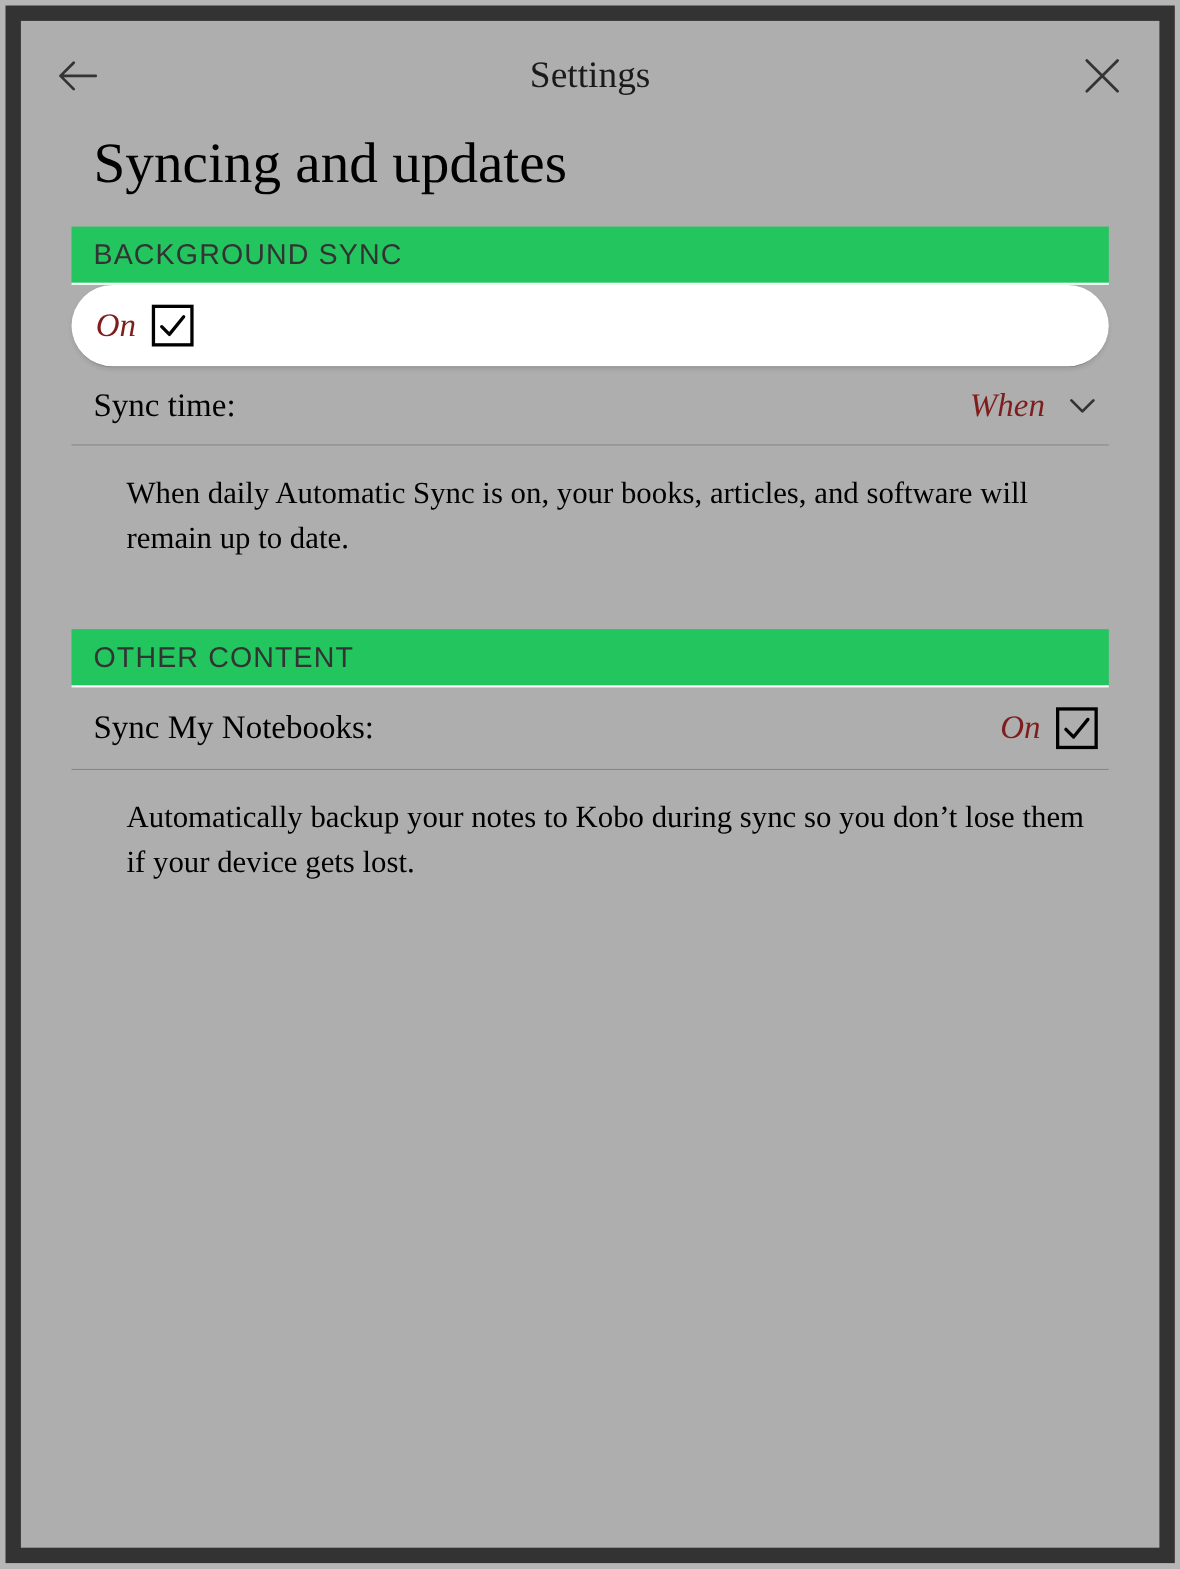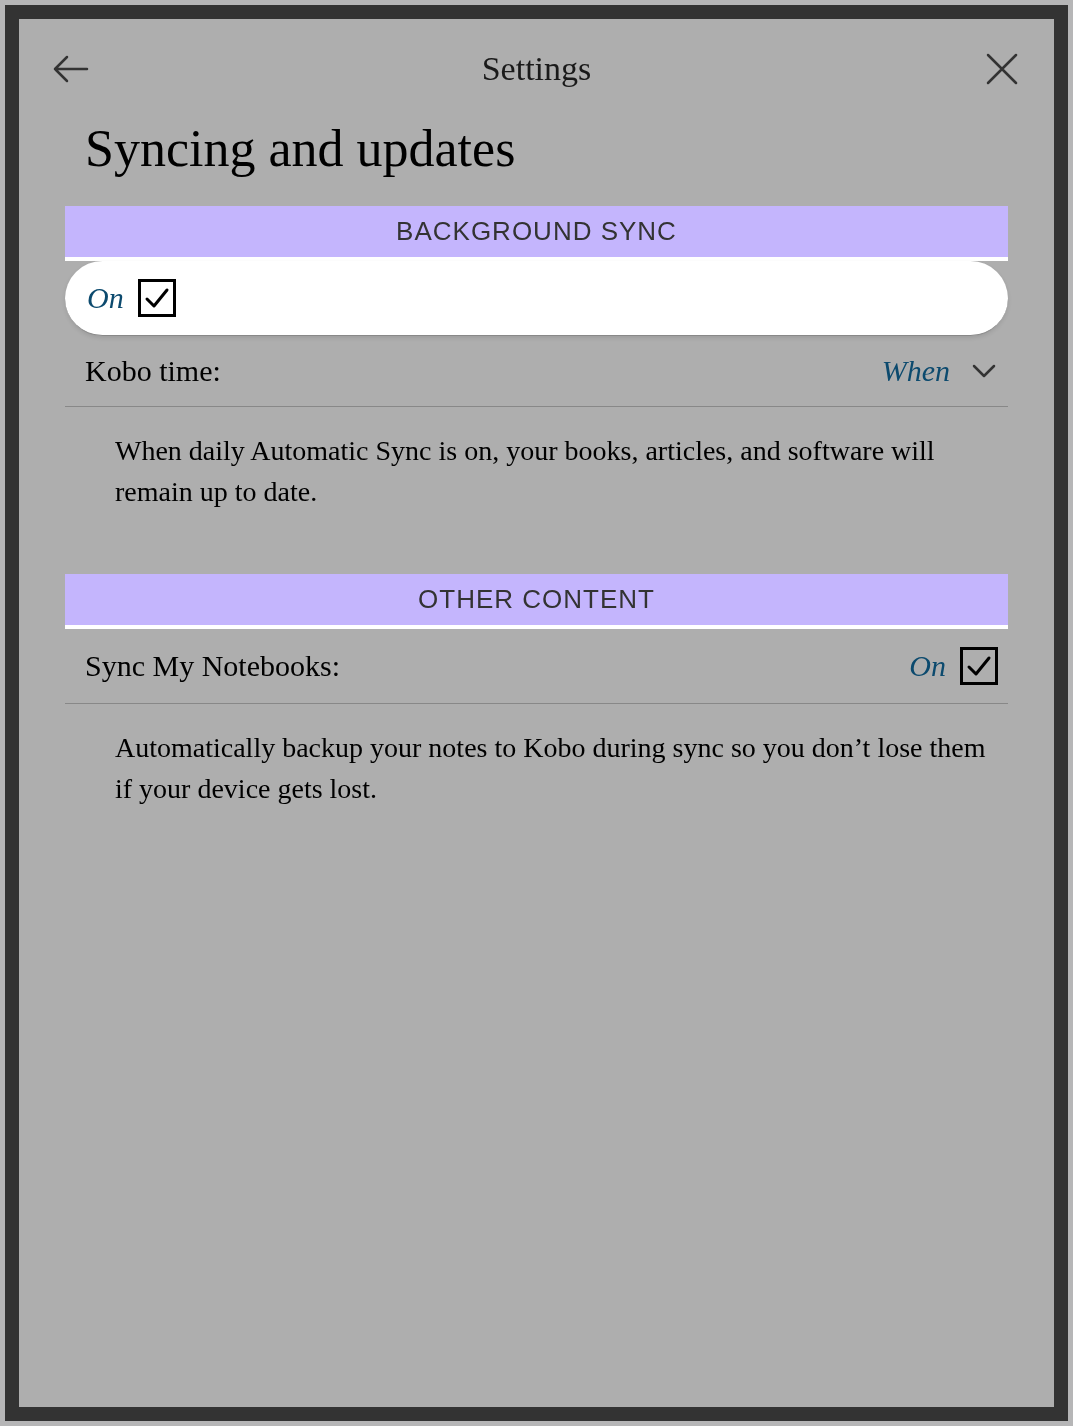--- a/index.html
+++ b/index.html
@@ -69,26 +69,25 @@
       width: 34px;
       height: 34px;
     }
     .page-title {
       font-size: 52px;
       color: #000;
       padding: 8px 66px 28px 66px;
       font-weight: 400;
     }
     .section-header {
-      background: #c4b5fd;
+      background: #22c55e;
       padding: 10px 20px;
       margin-left: 46px;
       margin-right: 46px;
-      border-bottom: 4px solid #ffffff;
-      text-align: center;
+      border-bottom: 2px solid #ffffff;
     }
     .section-header-text {
       font-family: Arial, Helvetica, sans-serif;
       font-size: 26px;
       color: #333;
       letter-spacing: 1px;
     }
     .setting-row {
       display: flex;
       align-items: center;
@@ -116,21 +115,21 @@
       color: #000;
     }
     .setting-right {
       display: flex;
       align-items: center;
       gap: 14px;
     }
     .setting-value {
       font-size: 30px;
       font-style: italic;
-      color: #0c4a6e;
+      color: #7f1d1d;
     }
     .checkbox {
       width: 38px;
       height: 38px;
       border: 3px solid #000;
       display: flex;
       align-items: center;
       justify-content: center;
     }
     .checkbox svg {
@@ -195,21 +194,21 @@
           <span class="setting-value">On</span>
           <div class="checkbox">
             <svg viewBox="0 0 26 26">
               <path d="M3 14 L10 21 L23 5" stroke="#000" stroke-width="3" fill="none" stroke-linecap="round" stroke-linejoin="round"></path>
             </svg>
           </div>
         </div>
       </div>
 
       <div class="setting-row row-inner-padding">
-        <span class="setting-label">Kobo time:</span>
+        <span class="setting-label">Sync time:</span>
         <div class="setting-right">
           <span class="setting-value">When</span>
           <div class="chevron-icon">
             <svg viewBox="0 0 24 16">
               <path d="M2 3 L12 13 L22 3" stroke="#333" stroke-width="2.5" fill="none" stroke-linecap="round" stroke-linejoin="round"></path>
             </svg>
           </div>
         </div>
       </div>
 

